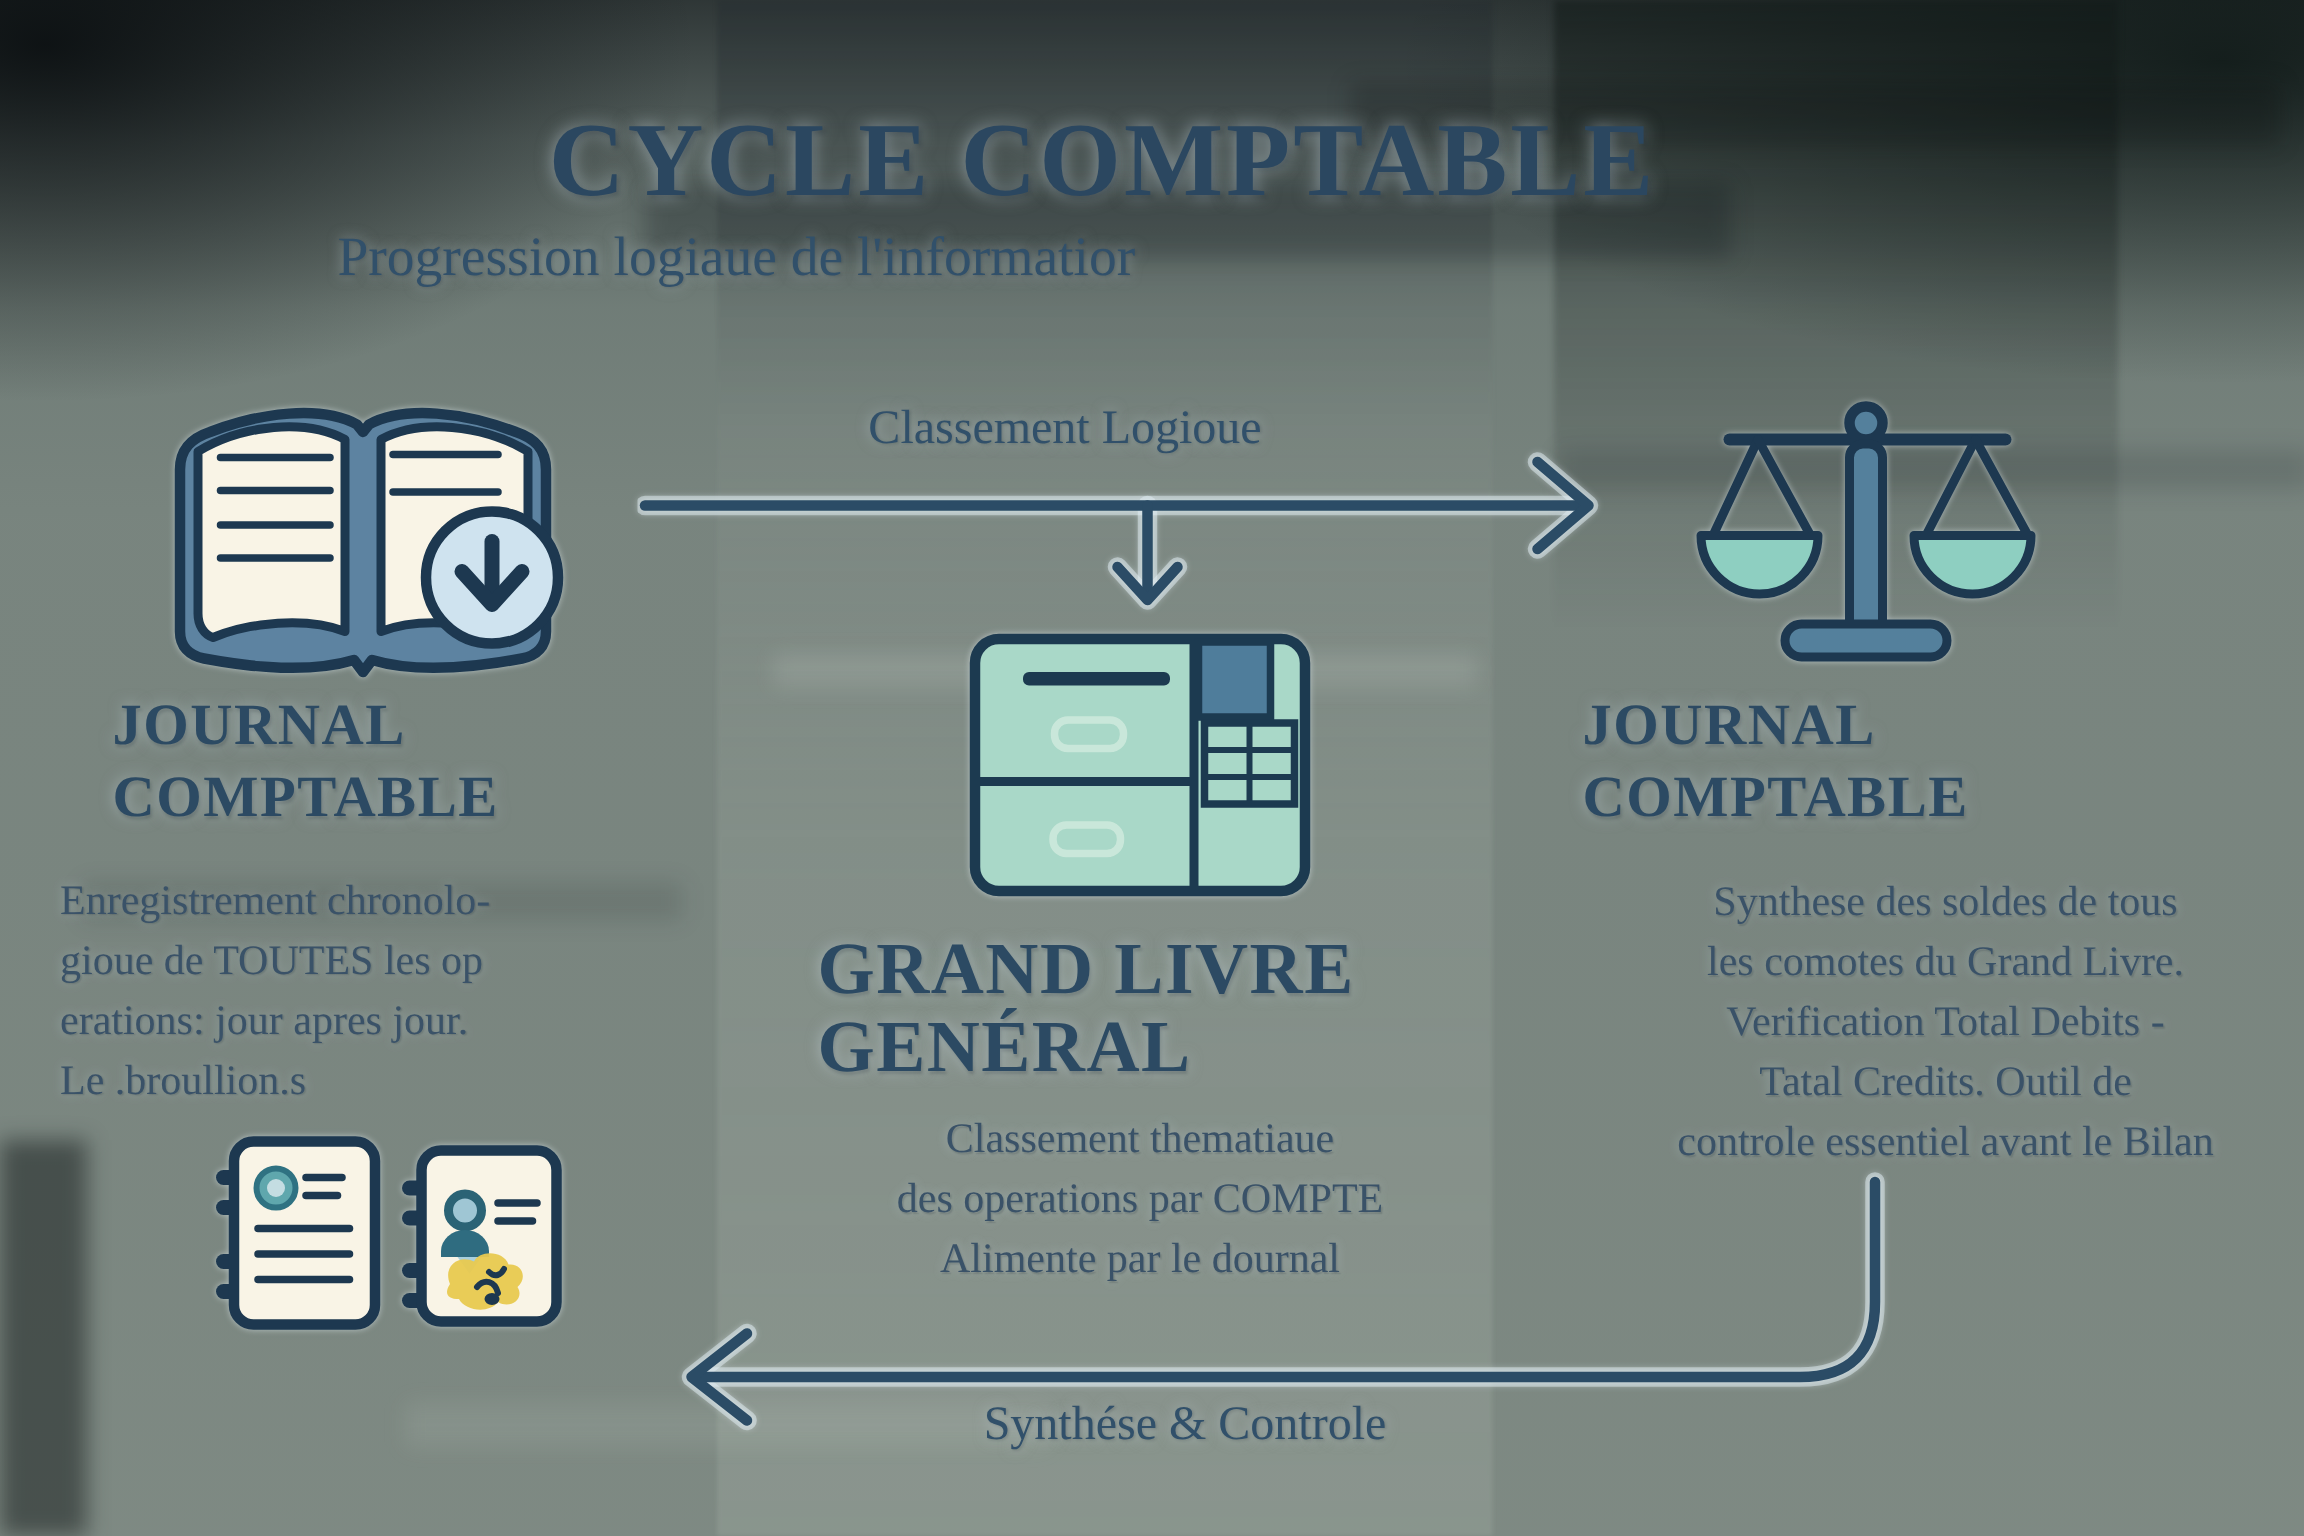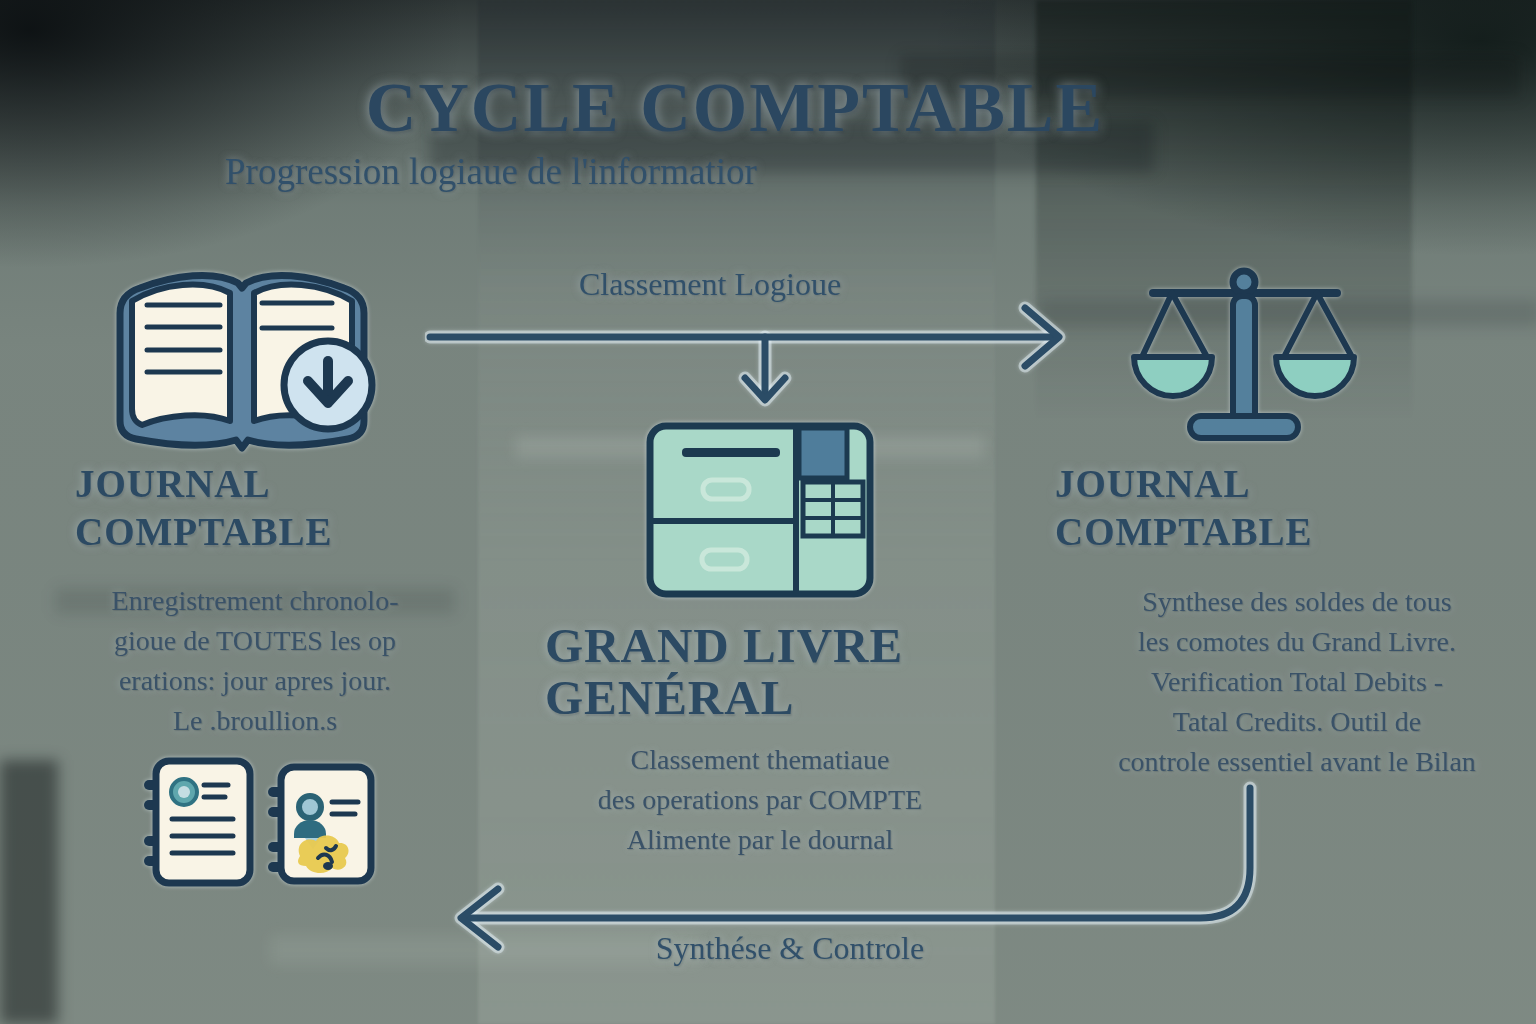--- a/index.html
+++ b/index.html
@@ -40,21 +40,21 @@
     font-size:37px;color:#31506a;
     text-shadow:0 0 9px rgba(205,222,232,0.50), 1px 1px 2px rgba(12,22,34,0.22);}
   .node-h{font-weight:bold;white-space:pre-line;color:#2c4a63;letter-spacing:1px;
     text-shadow:0 0 10px rgba(208,224,233,0.50), 1px 2px 2px rgba(12,22,34,0.22);}
   .h-journal{left:75px;top:460px;width:360px;font-size:39px;line-height:48px;}
   .h-gl{left:545px;top:620px;width:420px;font-size:49px;line-height:52px;}
   .h-balance{left:1055px;top:460px;width:390px;font-size:39px;line-height:48px;}
   .h-aux{left:60px;top:896px;width:380px;font-size:33px;line-height:45px;letter-spacing:0.5px;}
   .para{font-size:28px;line-height:40px;white-space:pre-line;color:#3a5268;
     text-shadow:0 0 8px rgba(208,224,233,0.42), 1px 1px 1px rgba(12,22,34,0.18);}
-  .p-journal{left:40px;top:581px;width:430px;text-align:center;}
+  .p-journal{left:40px;top:581px;width:430px;}
   .p-gl{left:530px;top:740px;width:460px;text-align:center;}
   .p-balance{left:1062px;top:582px;width:470px;text-align:center;}
   .flow-label{font-size:32px;color:#31506a;text-align:center;
     text-shadow:0 0 9px rgba(205,222,232,0.50), 1px 1px 2px rgba(12,22,34,0.22);}
   .fl-forward{left:460px;top:266px;width:500px;}
   .fl-return{left:540px;top:930px;width:500px;font-size:32px;}
 
   .icon-svg{position:absolute;filter:drop-shadow(0 0 2px rgba(230,242,248,0.55));}
   .svg-book{left:98px;top:253px;width:288px;height:200px;}
   .svg-cab{left:646px;top:422px;width:228px;height:178px;}

